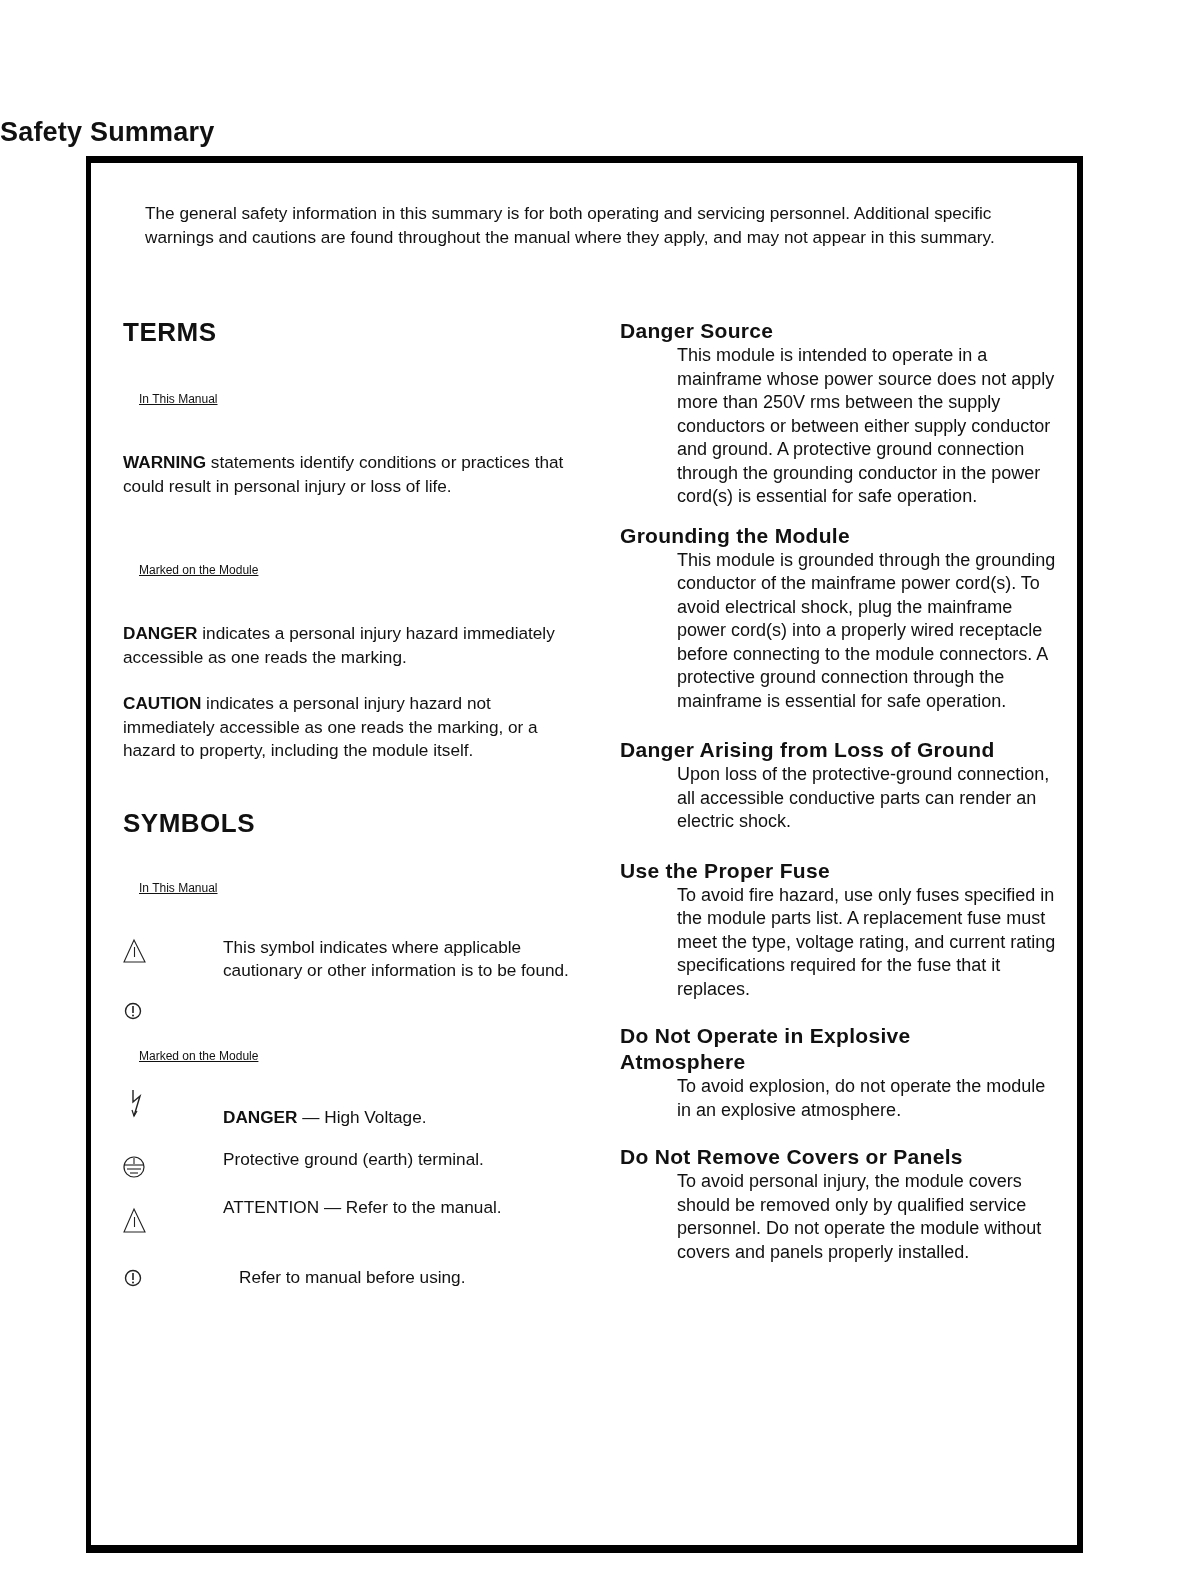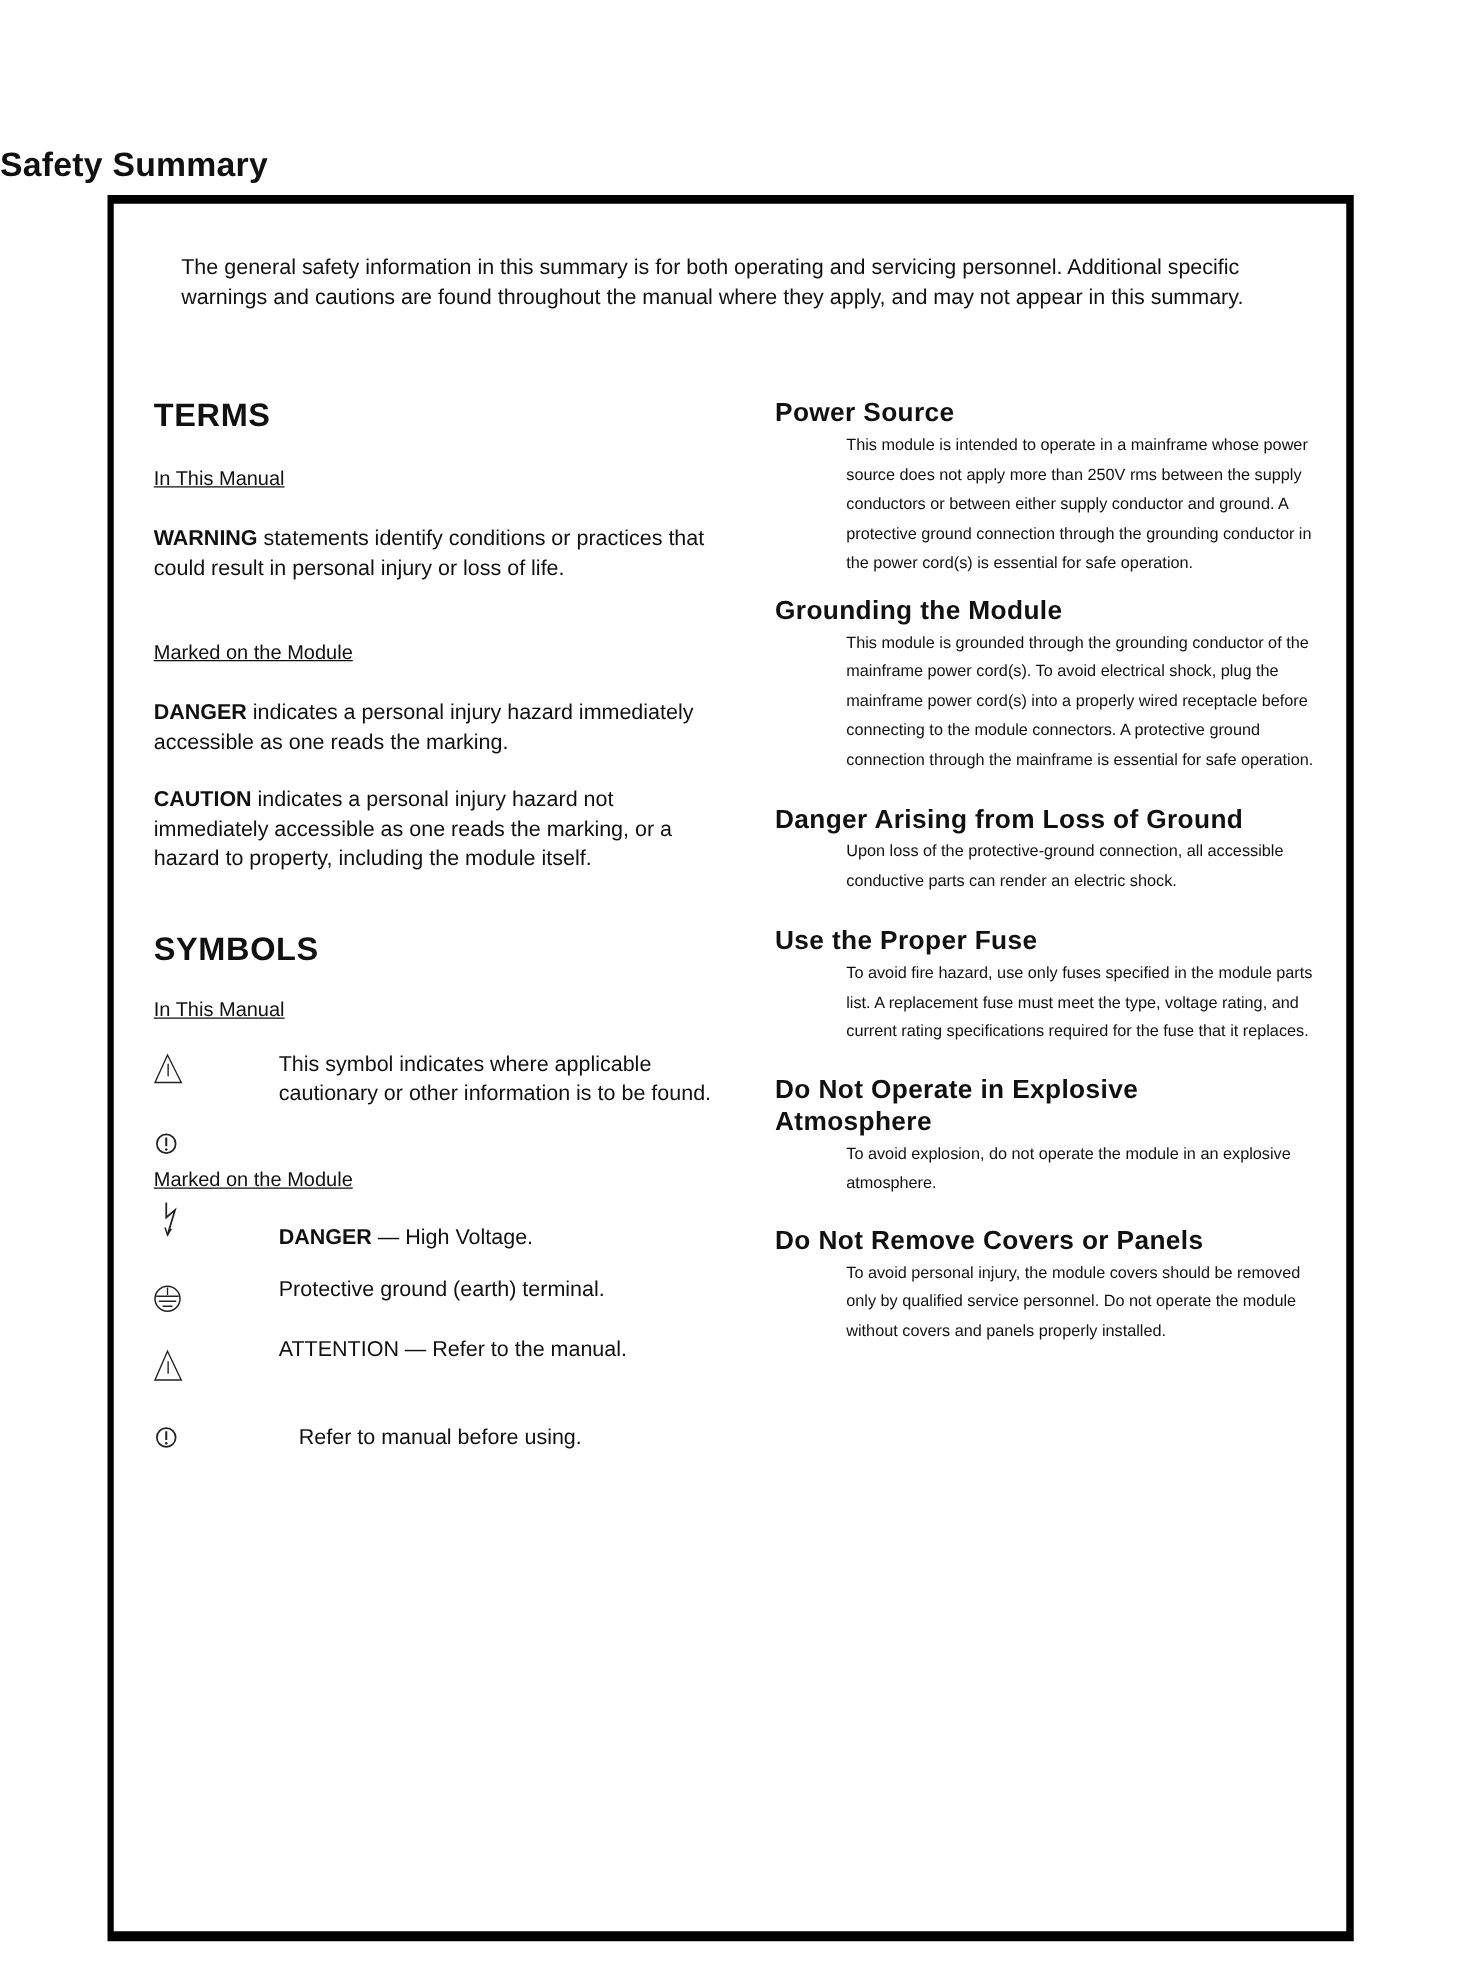--- a/index.html
+++ b/index.html
@@ -17,29 +17,29 @@
       border-top: 7px solid #000; border-left: 5px solid #000;
       border-right: 6px solid #000; border-bottom: 8px solid #000;
     }
     .intro {
       position: absolute; left: 145px; top: 202px; width: 880px;
       font-size: 17.2px; line-height: 23.5px;
     }
     .col-left { position: absolute; left: 123px; top: 318px; width: 460px; }
     .col-right { position: absolute; left: 620px; top: 318px; width: 440px; }
     .sec-h { font-size: 26px; font-weight: bold; letter-spacing: 0.5px; margin: 0; line-height: 28px; }
-    .sub-h { font-size: 16px; text-decoration: underline; margin: 0; line-height: 23px; }
+    .sub-h { font-size: 12px; text-decoration: underline; margin: 16px; line-height: 23px; }
     p.para { font-size: 17.2px; line-height: 23.5px; margin: 0; }
     p.para b { font-weight: bold; }
     .sym-row { position: relative; font-size: 17.2px; line-height: 23.5px; }
     .sym-icon { position: absolute; left: 0; top: 0; width: 40px; height: 30px; }
     .sym-text { margin-left: 100px; }
     .sym-text.wide { margin-left: 116px; }
     .r-h { font-size: 21px; font-weight: bold; margin: 0; line-height: 26px; letter-spacing: 0.3px; }
-    .r-body { font-size: 13px; line-height: 23.5px; margin: 0 0 0 57px; }
+    .r-body { font-size: 18px; line-height: 23.5px; margin: 0 0 0 57px; }
   </style>
 </head>
 <body>
 
 <div class="page-title">Safety Summary</div>
 
 <div class="box"></div>
 
 <div class="intro">The general safety information in this summary is for both operating and servicing personnel. Additional specific warnings and cautions are found throughout the manual where they apply, and may not appear in this summary.</div>
 
@@ -127,21 +127,21 @@
           <line x1="10" y1="5" x2="10" y2="12" stroke="#222" stroke-width="1.6"></line>
           <circle cx="10" cy="14.5" r="1" fill="#222"></circle>
         </svg>
     </span>
     <div class="sym-text wide">Refer to manual before using.</div>
   </div>
 </div>
 
 <div class="col-right">
   <div>
-    <h3 class="r-h">Power Source</h3>
+    <h3 class="r-h">Danger Source</h3>
     <p class="r-body">This module is intended to operate in a mainframe whose power source does not apply more than 250V rms between the supply conductors or between either supply conductor and ground.  A protective ground connection through the grounding conductor in the power cord(s) is essential for safe operation.</p>
   </div>
   <div style="height:14px"></div>
   <div>
     <h3 class="r-h">Grounding the Module</h3>
     <p class="r-body">This module is grounded through the grounding conductor of the mainframe power cord(s).  To avoid electrical shock, plug the mainframe power cord(s) into a properly wired receptacle before connecting to the module connectors.  A protective ground connection through the mainframe is essential for safe operation.</p>
   </div>
   <div style="height:24px"></div>
   <div>
     <h3 class="r-h">Danger Arising from Loss of Ground</h3>

